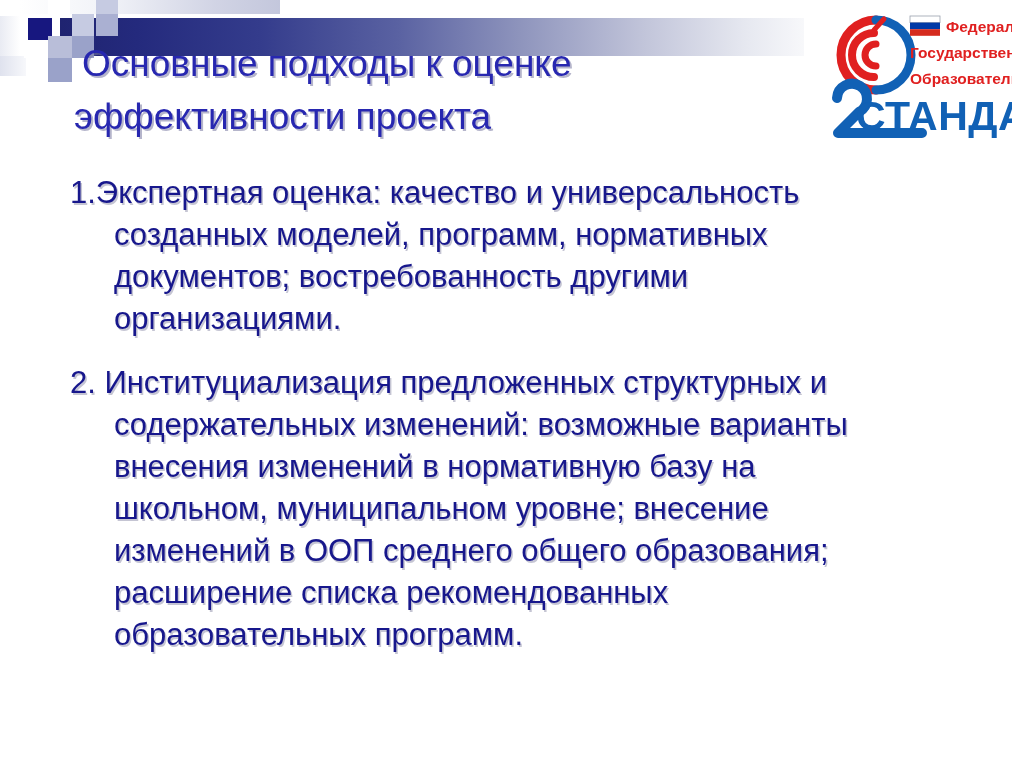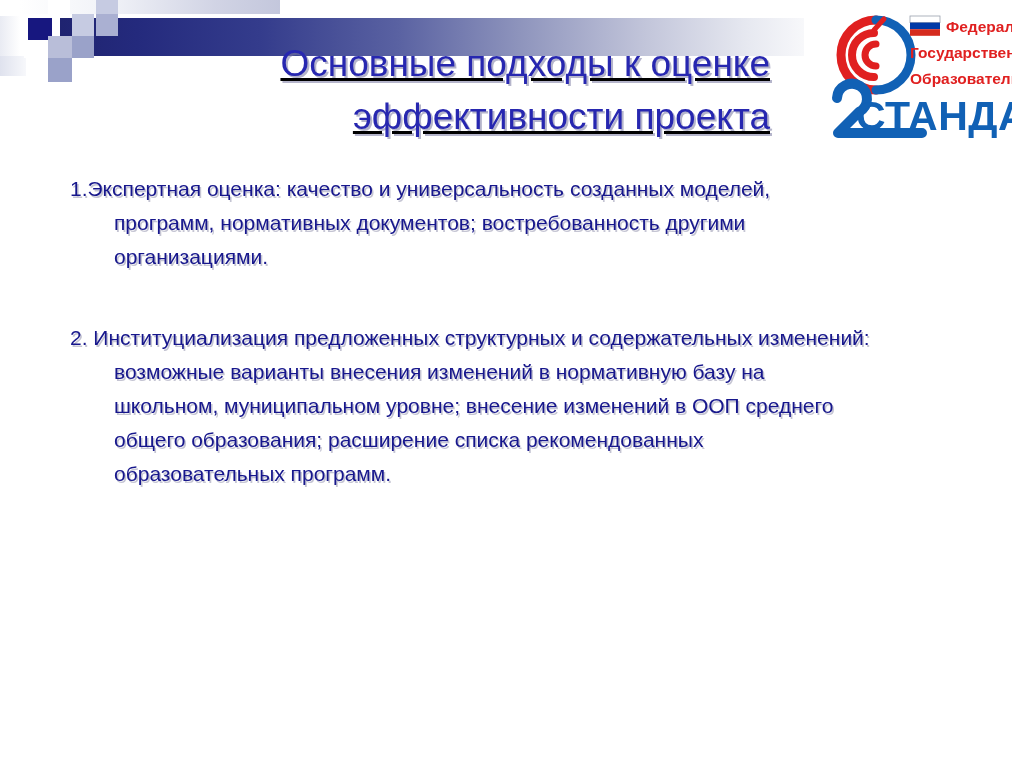--- a/index.html
+++ b/index.html
@@ -65,22 +65,21 @@
   .mosaic {
     position: absolute;
   }
 
   
   #title-block {
     position: absolute;
     left: 70px;
     top: 38px;
     width: 700px;
-    text-align: right;
-    text-decoration: underline;
+    text-align: left;
   }
   .title-line {
     font-family: "Liberation Sans", sans-serif;
     font-size: 37px;
     font-weight: normal;
     color: #2727b0;
     line-height: 1.42;
     letter-spacing: 0px;
     text-shadow: 2px 2px 0 rgba(120,120,160,.55);
     white-space: nowrap;
@@ -100,30 +99,30 @@
 
   
   #body-block {
     position: absolute;
     left: 70px;
     top: 172px;
     width: 900px;
   }
   .para {
     font-family: "Liberation Sans", sans-serif;
-    font-size: 21px;
-    line-height: 34px;
+    font-size: 31px;
+    line-height: 42px;
     color: #17178c;
     text-shadow: 1.5px 1.5px 0 rgba(150,150,175,.55);
     padding-left: 44px;
     text-indent: -44px;
     margin: 0 0 0 0;
   }
   .para.p1 { width: 690px; }
-  .para.p2 { width: 760px; margin-top: 47px; }
+  .para.p2 { width: 760px; margin-top: 22px; }
   .para.p3 { width: 860px; margin-top: 48px; }
 </style>
 </head>
 <body>
 
 <div id="slide">
 
   <div id="header-band">
 
     <div class="grad-bar-thin"></div>

